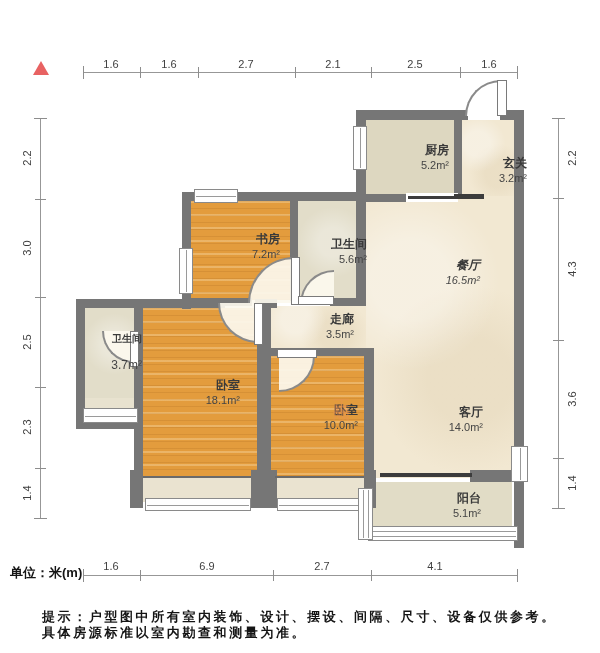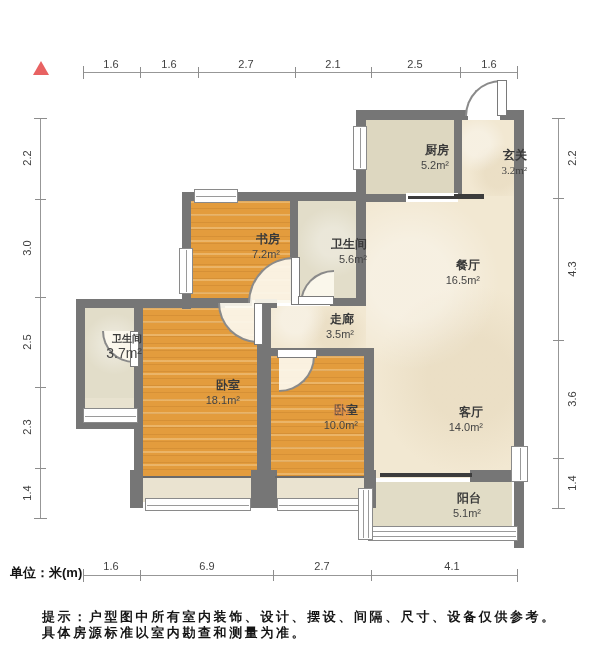--- a/index.html
+++ b/index.html
@@ -35,21 +35,21 @@
   .leaf{position:absolute;background:#fff;border:1px solid #7a7a7a;}
   .arc{position:absolute;background:rgba(252,248,238,.92);border:0 solid #8a8a8a;}
   .arcTL{border-top-left-radius:100%;border-top-width:2px;border-left-width:2px;}
   .arcBL{border-bottom-left-radius:100%;border-bottom-width:2px;border-left-width:2px;}
   .arcBR{border-bottom-right-radius:100%;border-bottom-width:2px;border-right-width:2px;}
   
   .room-label{position:absolute;text-align:right;line-height:15px;}
   .rname{font-size:12px;font-weight:700;color:#3a3a3a;}
   .rarea{font-size:11px;color:#454545;}
   .room-label.small .rname{font-size:10px;}
-  .room-label.small .rarea{font-size:14px;}
+  .room-label.small .rarea{font-size:12px;margin-top:12px;}
   
   .dim-line{position:absolute;background:#979797;}
   .tick{position:absolute;background:#8d8d8d;}
   .dim-label{position:absolute;width:36px;height:14px;font-size:11px;color:#3f3f3f;
              text-align:center;line-height:14px;}
   .rot{transform:rotate(-90deg);}
   
   .north{position:absolute;width:0;height:0;border-left:8px solid transparent;
          border-right:8px solid transparent;border-bottom:14px solid #e86262;}
   
@@ -131,33 +131,33 @@
 <div class="leaf" style="left:277px;top:349px;width:38px;height:7px;"></div>
 <div class="arc arcBL" style="left:102px;top:331px;width:30px;height:30px;"></div>
 <div class="leaf" style="left:130px;top:331px;width:7px;height:34px;"></div>
 <div class="arc arcTL" style="left:300px;top:270px;width:32px;height:32px;"></div>
 <div class="leaf" style="left:298px;top:296px;width:34px;height:7px;"></div>
 
 <div class="room-label" style="left:369px;top:143px;width:80px;">
   <div class="rname">厨房</div>
   <div class="rarea">5.2m²</div>
 </div>
-<div class="room-label" style="left:447px;top:148px;width:80px;font-family:Liberation Serif, serif;">
+<div class="room-label" style="left:447px;top:156px;width:80px;">
   <div class="rname">玄关</div>
   <div class="rarea">3.2m²</div>
 </div>
 <div class="room-label" style="left:200px;top:232px;width:80px;">
   <div class="rname">书房</div>
   <div class="rarea">7.2m²</div>
 </div>
 <div class="room-label" style="left:287px;top:237px;width:80px;">
   <div class="rname">卫生间</div>
   <div class="rarea">5.6m²</div>
 </div>
-<div class="room-label" style="left:400px;top:258px;width:80px;">
+<div class="room-label" style="left:400px;top:258px;width:80px;font-style:italic;">
   <div class="rname">餐厅</div>
   <div class="rarea">16.5m²</div>
 </div>
 <div class="room-label small" style="left:78px;top:331px;width:64px;">
   <div class="rname">卫生间</div>
   <div class="rarea">3.7m²</div>
 </div>
 <div class="room-label" style="left:274px;top:312px;width:80px;">
   <div class="rname">走廊</div>
   <div class="rarea">3.5m²</div>
@@ -198,21 +198,21 @@
 
 <div class="dim-line" style="left:83px;top:575px;width:435px;height:1px;"></div>
 <div class="tick" style="left:83px;top:569px;width:1px;height:13px;"></div>
 <div class="tick" style="left:140px;top:570px;width:1px;height:11px;"></div>
 <div class="tick" style="left:273px;top:570px;width:1px;height:11px;"></div>
 <div class="tick" style="left:371px;top:570px;width:1px;height:11px;"></div>
 <div class="tick" style="left:517px;top:569px;width:1px;height:13px;"></div>
 <span class="dim-label" style="left:93px;top:559px;">1.6</span>
 <span class="dim-label" style="left:189px;top:559px;">6.9</span>
 <span class="dim-label" style="left:304px;top:559px;">2.7</span>
-<span class="dim-label" style="left:434px;top:559px;">4.1</span>
+<span class="dim-label" style="left:417px;top:559px;">4.1</span>
 
 <div class="dim-line" style="left:40px;top:118px;width:1px;height:400px;"></div>
 <div class="tick" style="left:34px;top:118px;width:13px;height:1px;"></div>
 <div class="tick" style="left:35px;top:199px;width:11px;height:1px;"></div>
 <div class="tick" style="left:35px;top:297px;width:11px;height:1px;"></div>
 <div class="tick" style="left:35px;top:387px;width:11px;height:1px;"></div>
 <div class="tick" style="left:35px;top:468px;width:11px;height:1px;"></div>
 <div class="tick" style="left:34px;top:518px;width:13px;height:1px;"></div>
 <span class="dim-label rot" style="left:9px;top:151px;">2.2</span>
 <span class="dim-label rot" style="left:9px;top:241px;">3.0</span>

